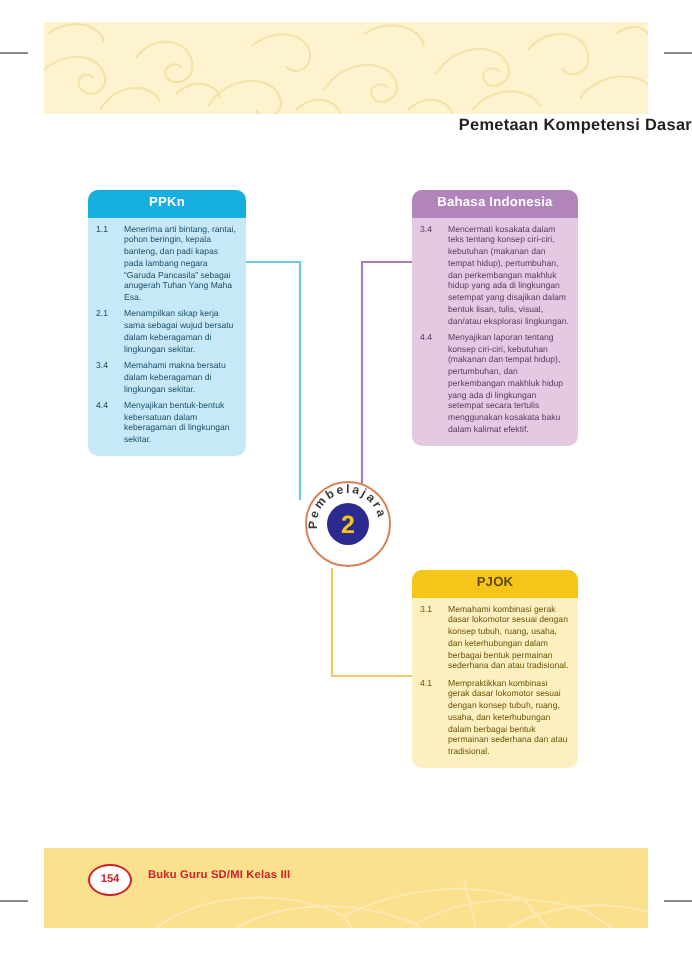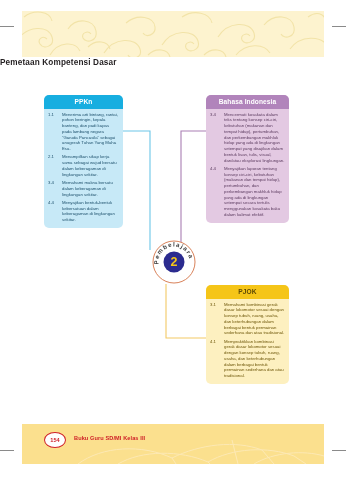--- a/index.html
+++ b/index.html
@@ -21,21 +21,21 @@
 
   
   .header-band{
     position:absolute;left:22px;top:11px;width:302px;height:46px;
     background:#fdf3cf;overflow:hidden;
   }
   .header-band svg{position:absolute;left:0;top:0;}
 
   
   .page-title{
-    position:absolute;left:0;top:58px;width:346px;text-align:left;
+    position:absolute;left:0;top:58px;width:346px;text-align:right;
     font-size:8.2px;font-weight:700;letter-spacing:.15px;color:#231f20;
   }
 
   
   .kd-box{position:absolute;border-radius:5px;overflow:hidden;}
   .kd-head{
     text-align:center;font-size:6.6px;font-weight:700;color:#ffffff;
     padding:3.2px 0 3.4px;letter-spacing:.1px;
   }
   .kd-body{padding:3px 4px 5px 4px;}

